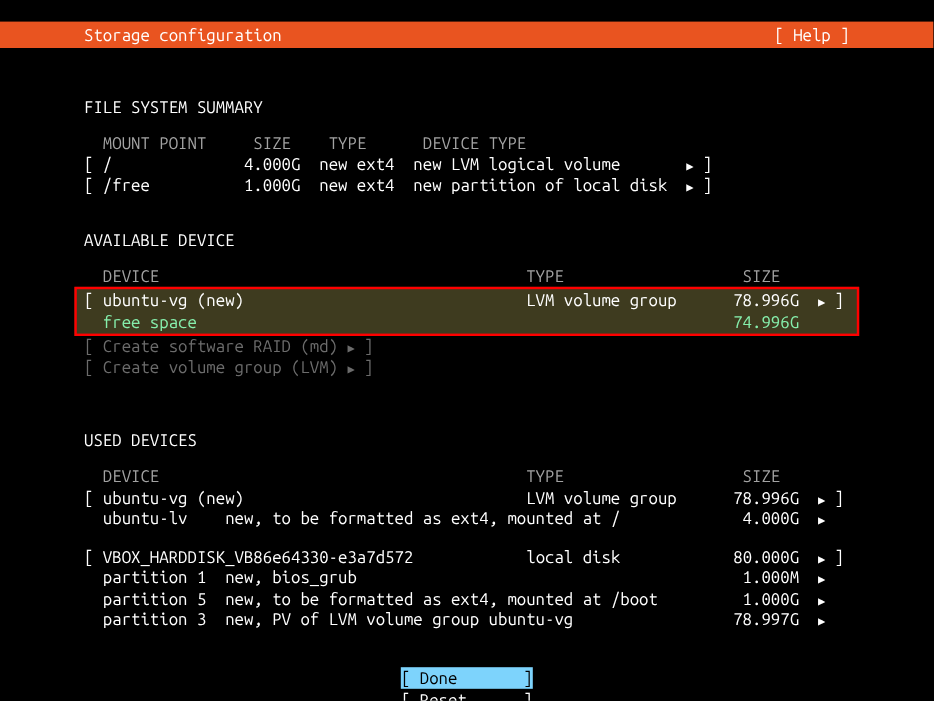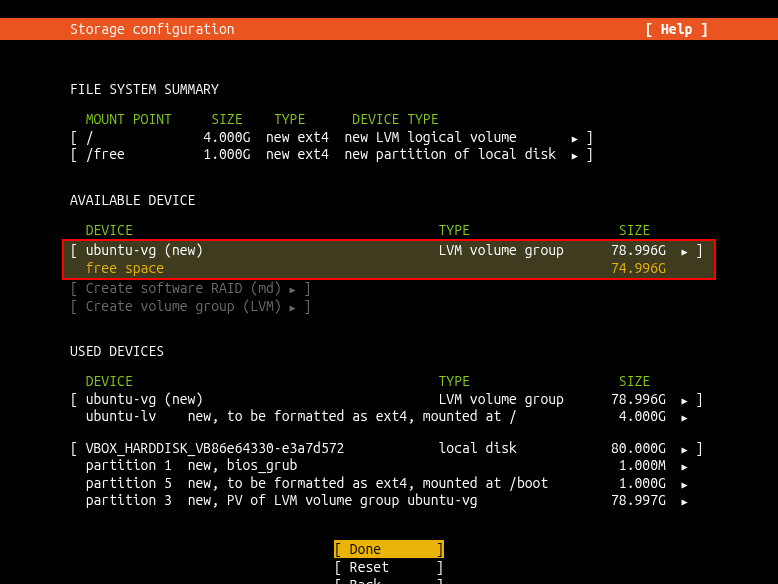--- a/index.html
+++ b/index.html
@@ -14,58 +14,58 @@
     }
     .header-bar {
       background: #e95420;
       color: #fff;
       padding: 3px 10px;
       display: flex;
       justify-content: space-between;
       margin-top: 18px;
     }
     .header-title { padding-left: 60px; }
-    .header-help { padding-right: 60px; font-weight: bold; }
+    .header-help { padding-right: 60px; }
     .content {
       padding: 10px 70px 0 70px;
     }
     .section-title {
       color: #fff;
       margin-top: 31px;
       margin-bottom: 14px;
     }
     .col-header {
-      color: #84cc16;
+      color: #a3a3a3;
       white-space: pre;
     }
     .row {
       white-space: pre;
       line-height: 1.25;
     }
     .dim { color: #6c6c6c; }
     .highlighted-block {
       background: #3e3b1f;
       border: 2px solid #ff0000;
       margin: 0 -8px;
       padding: 1px 6px;
     }
     .highlighted-block .row { color: #fff; }
-    .highlighted-block .dim-row { color: #eab308; }
+    .highlighted-block .dim-row { color: #86efac; }
     .arrow { font-size: 10px; }
     .footer {
       text-align: center;
       margin-top: 30px;
     }
     .footer-btn {
       display: inline-block;
       white-space: pre;
       line-height: 1.3;
     }
     .done-btn {
-      background: #eab308;
+      background: #7dd3fc;
       color: #000;
     }
   </style>
 </head>
 <body>
 
 <div class="header-bar">
   <span class="header-title">Storage configuration</span>
   <span class="header-help">[ Help ]</span>
 </div>
@@ -81,21 +81,21 @@
   <div class="col-header row">  <span>DEVICE</span>                                       <span>TYPE</span>                   <span>SIZE</span></div>
 
   <div class="highlighted-block">
     <div class="row">[ <span>ubuntu-vg (new)</span>                              <span>LVM volume group</span>      <span>78.996G</span>  <span class="arrow">▶</span> ]</div>
     <div class="row dim-row">  <span>free space</span>                                                         <span>74.996G</span></div>
   </div>
 
   <div class="row dim" style="">[ <span>Create software RAID (md)</span> <span class="arrow">▶</span> ]</div>
   <div class="row dim">[ <span>Create volume group (LVM)</span> <span class="arrow">▶</span> ]</div>
 
-  <div class="section-title" style="margin-top:28px">USED DEVICES</div>
+  <div class="section-title" style="margin-top:44px">USED DEVICES</div>
   <div class="col-header row">  <span>DEVICE</span>                                       <span>TYPE</span>                   <span>SIZE</span></div>
   <div class="row">[ <span>ubuntu-vg (new)</span>                              <span>LVM volume group</span>      <span>78.996G</span>  <span class="arrow">▶</span> ]</div>
   <div class="row">  <span>ubuntu-lv</span>    <span>new, to be formatted as ext4, mounted at /</span>             <span>4.000G</span>  <span class="arrow">▶</span></div>
 
   <div class="row" style="margin-top:14px">[ <span>VBOX_HARDDISK_VB86e64330-e3a7d572</span>            <span>local disk</span>            <span>80.000G</span>  <span class="arrow">▶</span> ]</div>
   <div class="row">  <span>partition 1</span>  <span>new, bios_grub</span>                                         <span>1.000M</span>  <span class="arrow">▶</span></div>
   <div class="row">  <span>partition 5</span>  <span>new, to be formatted as ext4, mounted at /boot</span>         <span>1.000G</span>  <span class="arrow">▶</span></div>
   <div class="row">  <span>partition 3</span>  <span>new, PV of LVM volume group ubuntu-vg</span>                 <span>78.997G</span>  <span class="arrow">▶</span></div>
 
   <div class="footer">

